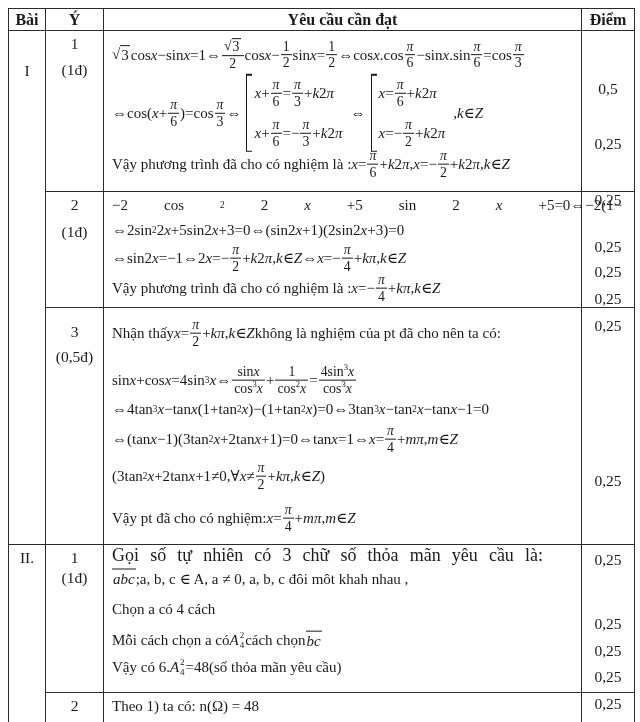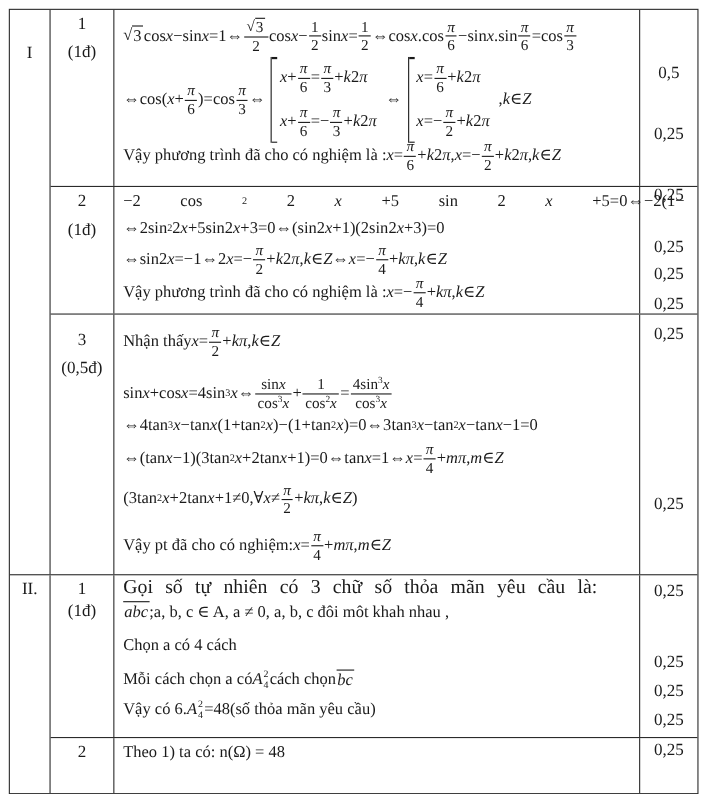--- a/index.html
+++ b/index.html
@@ -53,20 +53,26 @@
   .cs::before,.cs::after{content:"";position:absolute;left:0;width:5px;height:1.5px;background:#1a1a1a;}
   .cs::before{top:0;}
   .cs::after{bottom:0;}
   .csl{white-space:nowrap;display:flex;align-items:center;}
   .ov{border-top:1px solid #1a1a1a;padding:0 1px;}
 </style>
 </head>
 <body>
 
 <div class="tbl">
+  <div class="thead">
+    <div class="hc hc-bai">Bài</div>
+    <div class="hc hc-y">Ý</div>
+    <div class="hc hc-main">Yêu cầu cần đạt</div>
+    <div class="hc hc-diem">Điểm</div>
+  </div>
   <div>
       <div class="section">
         <div class="bai-cell">
           <div class="ylab" style="top: 40px;">I</div>
         </div>
         <div class="rows-wrap">
           <div class="subrow" style="height: 160px;">
             <div class="y-cell">
               <div class="ylab" style="top: 13px;">1</div>
               <div class="ylab" style="top: 39px;">(1đ)</div>
@@ -171,21 +177,21 @@
           </div>
           <div class="subrow" style="height: 236px;">
             <div class="y-cell">
               <div class="ylab" style="top: 24px;">3</div>
               <div class="ylab" style="top: 49px;">(0,5đ)</div>
             </div>
             <div class="content-cell">
               <div class="line" style="top: 25px;"><span class="up">Nhận thấy </span><i>x</i>=<span class="fr">
                   <span class="nu"><i>π</i></span>
                   <span class="de">2</span>
-                </span>+<i>k</i><i>π</i>,<i>k</i>∈<i>Z</i></div>
+                </span>+<i>k</i><i>π</i>,<i>k</i>∈<i>Z</i><span class="up"> không là nghiệm của pt đã cho nên ta có:</span></div>
               <div class="line" style="top: 72px;"><span class="up">sin</span><i>x</i>+<span class="up">cos</span><i>x</i>=4<span class="up">sin</span><sup class="sp">3</sup><i>x</i>⇔<span class="fr">
                   <span class="nu"><span class="up">sin</span><i>x</i></span>
                   <span class="de"><span class="up">cos</span><sup class="sp">3</sup><i>x</i></span>
                 </span>+<span class="fr">
                   <span class="nu">1</span>
                   <span class="de"><span class="up">cos</span><sup class="sp">2</sup><i>x</i></span>
                 </span>=<span class="fr">
                   <span class="nu">4<span class="up">sin</span><sup class="sp">3</sup><i>x</i></span>
                   <span class="de"><span class="up">cos</span><sup class="sp">3</sup><i>x</i></span>
                 </span></div>

